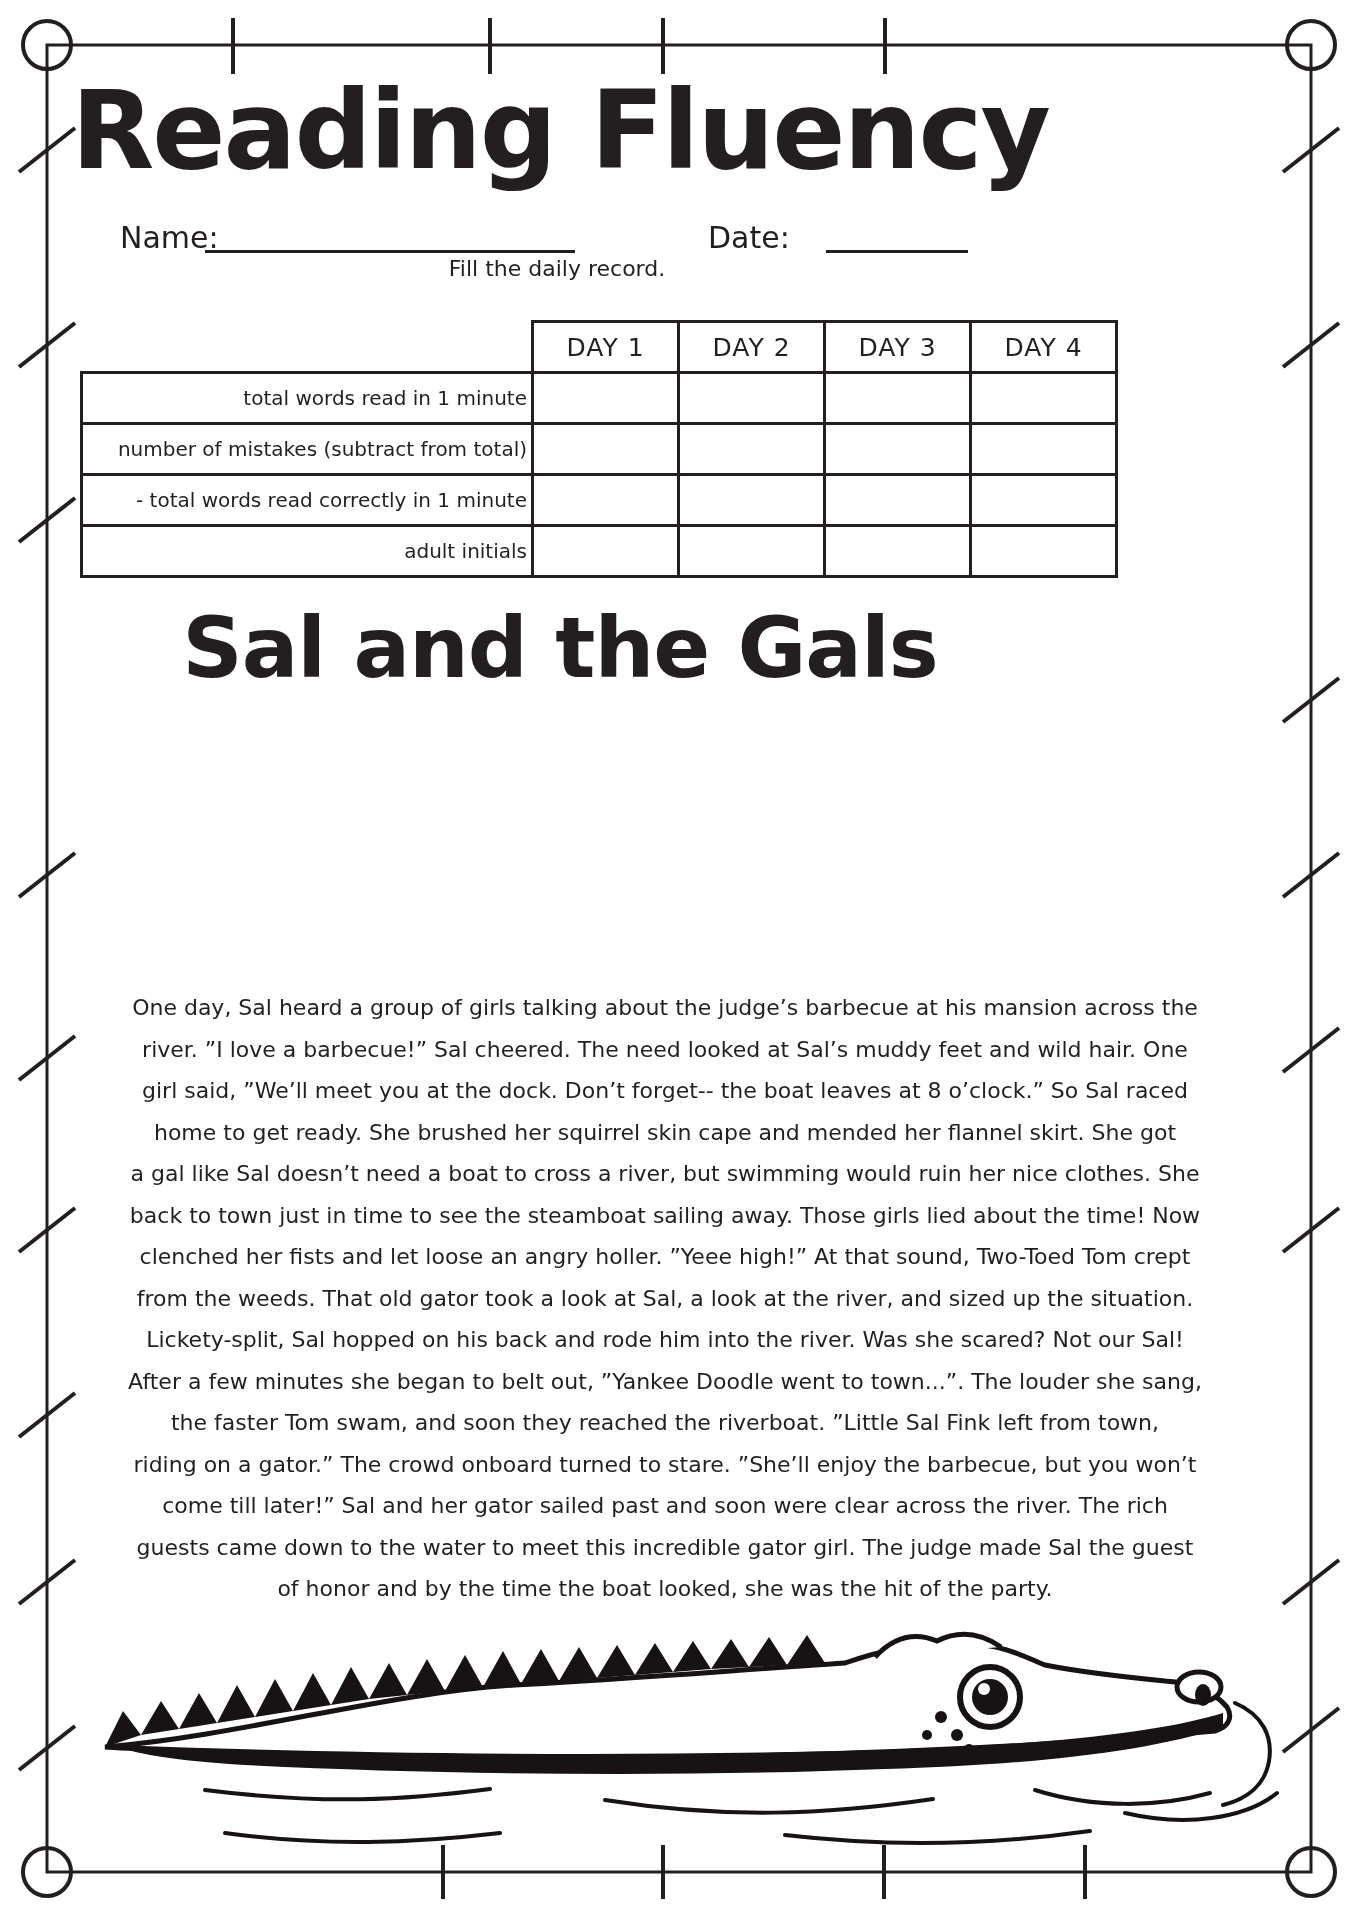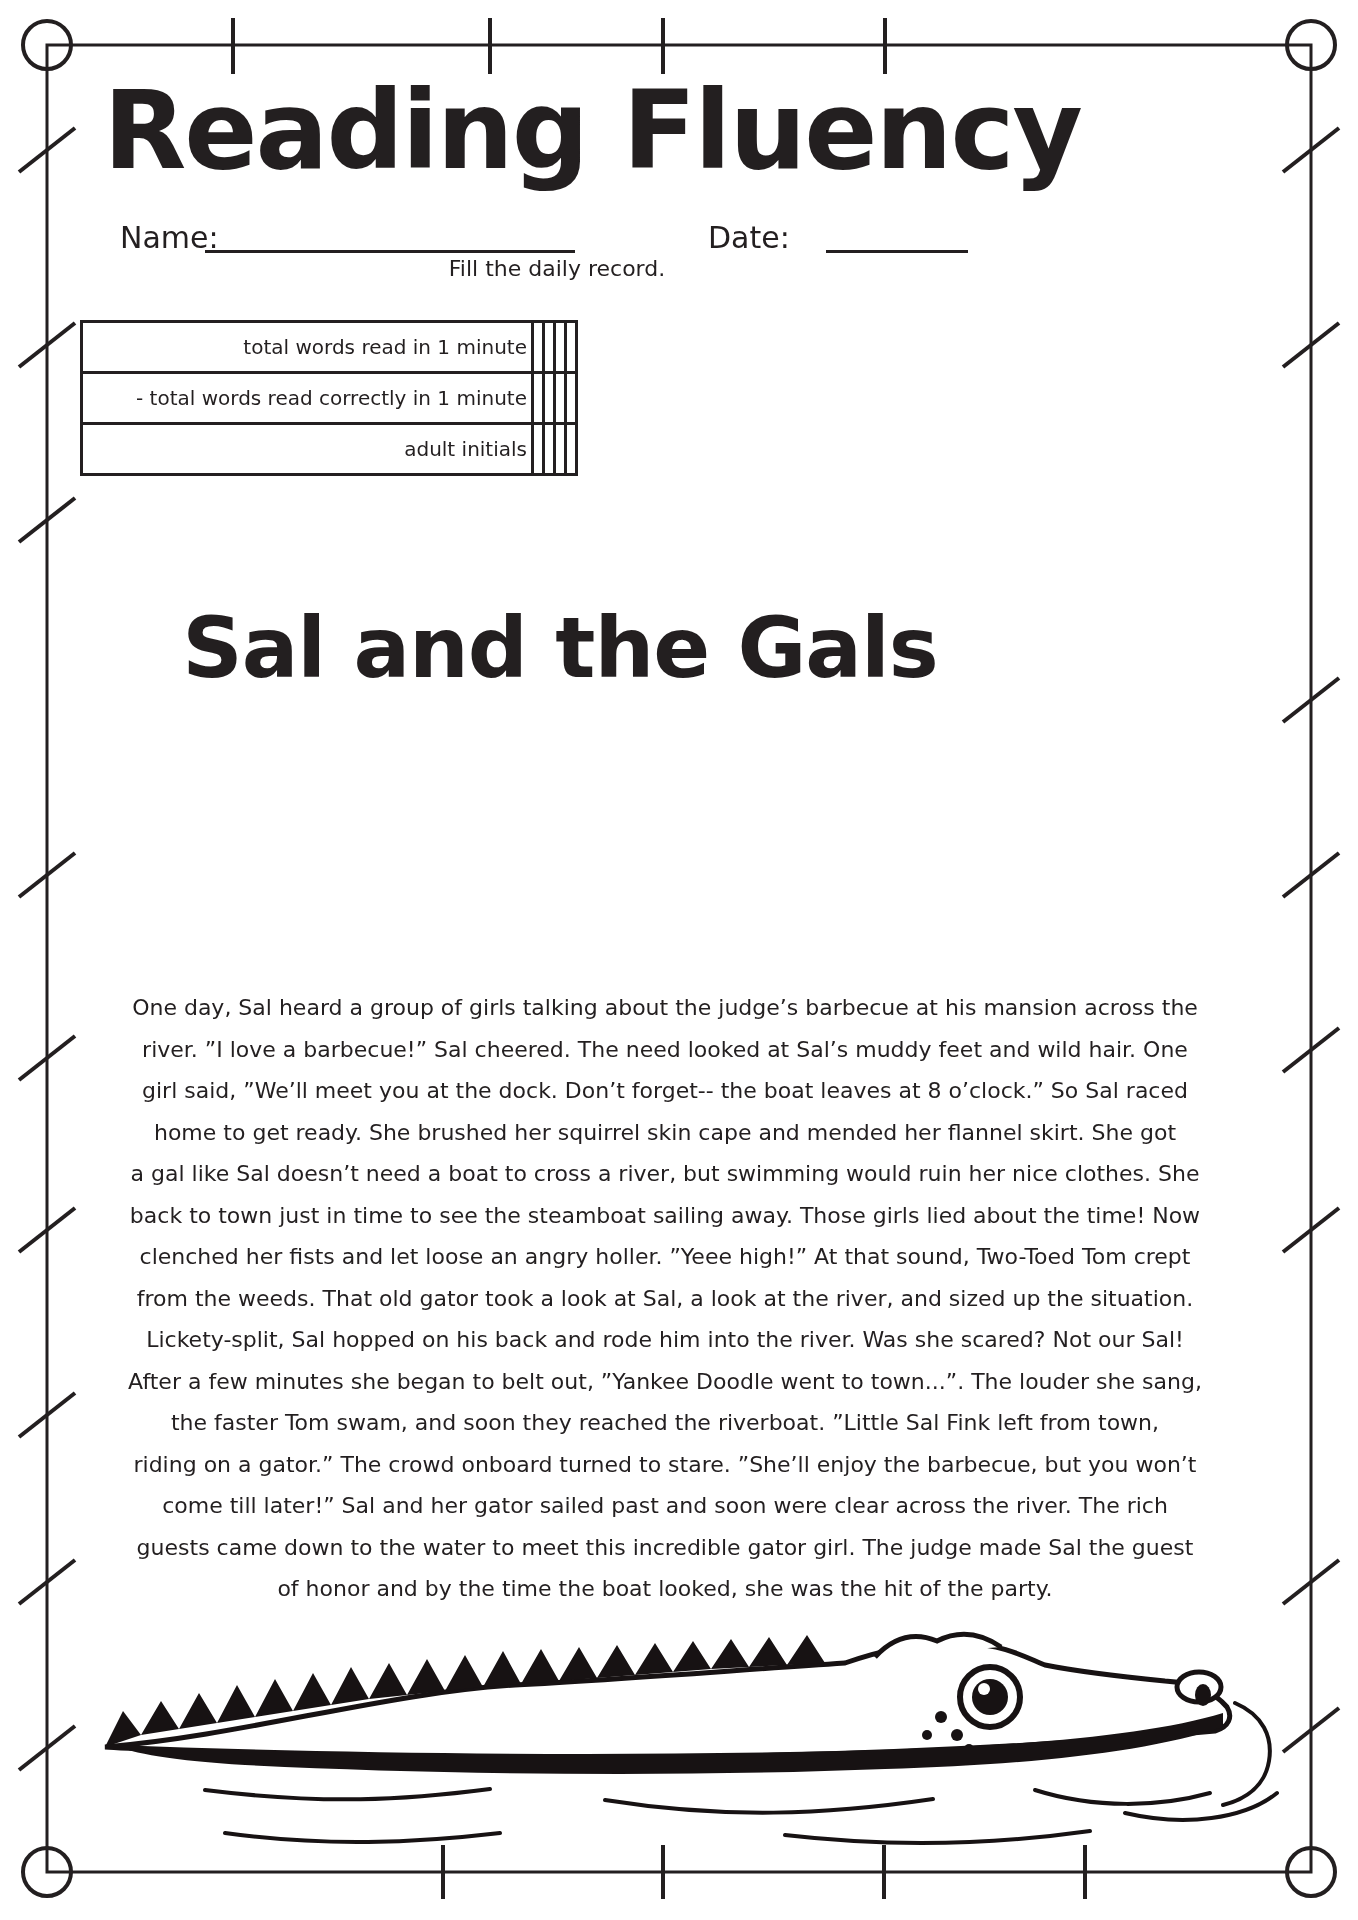--- a/index.html
+++ b/index.html
@@ -12,21 +12,21 @@
     color:#231f20;
     overflow:hidden;
   }
   svg{display:block;}
   .deco{position:absolute;left:0;top:0;pointer-events:none;}
 
   .title{
     position:absolute;top:72px;left:0;width:1120px;
     text-align:center;
     font-size:108px;font-weight:bold;letter-spacing:-2px;
-    line-height:1.1;white-space:nowrap;padding-left:32px;
+    line-height:1.1;white-space:nowrap;
   }
 
   .name-row{position:absolute;top:220px;left:0;width:1358px;height:40px;font-size:30px;}
   .lbl{position:absolute;top:0;font-weight:500;}
   .name-lbl{left:120px;}
   .date-lbl{left:708px;}
   .blank-line{position:absolute;border-bottom:3px solid #231f20;height:30px;}
   .name-line{left:205px;width:370px;top:0;}
   .date-line{left:826px;width:142px;top:0;}
 
@@ -124,21 +124,35 @@
     <span class="blank-line name-line"></span>
     <span class="lbl date-lbl">Date:</span>
     <span class="blank-line date-line"></span>
   </div>
 
   <div class="instruction">Fill the daily record.</div>
 
   <table class="record">
     <tbody id="record-tbody">
         <tr>
+          <td class="corner"></td>
+          <th>DAY 1</th>
+          <th>DAY 2</th>
+          <th>DAY 3</th>
+          <th>DAY 4</th>
+        </tr>
+        <tr>
           <td class="rowlabel">total words read in 1 minute</td>
+          <td class="cell"></td>
+          <td class="cell"></td>
+          <td class="cell"></td>
+          <td class="cell"></td>
+        </tr>
+        <tr>
+          <td class="rowlabel">number of mistakes (subtract from total)</td>
           <td class="cell"></td>
           <td class="cell"></td>
           <td class="cell"></td>
           <td class="cell"></td>
         </tr>
         <tr>
           <td class="rowlabel">- total words read correctly in 1 minute</td>
           <td class="cell"></td>
           <td class="cell"></td>
           <td class="cell"></td>

